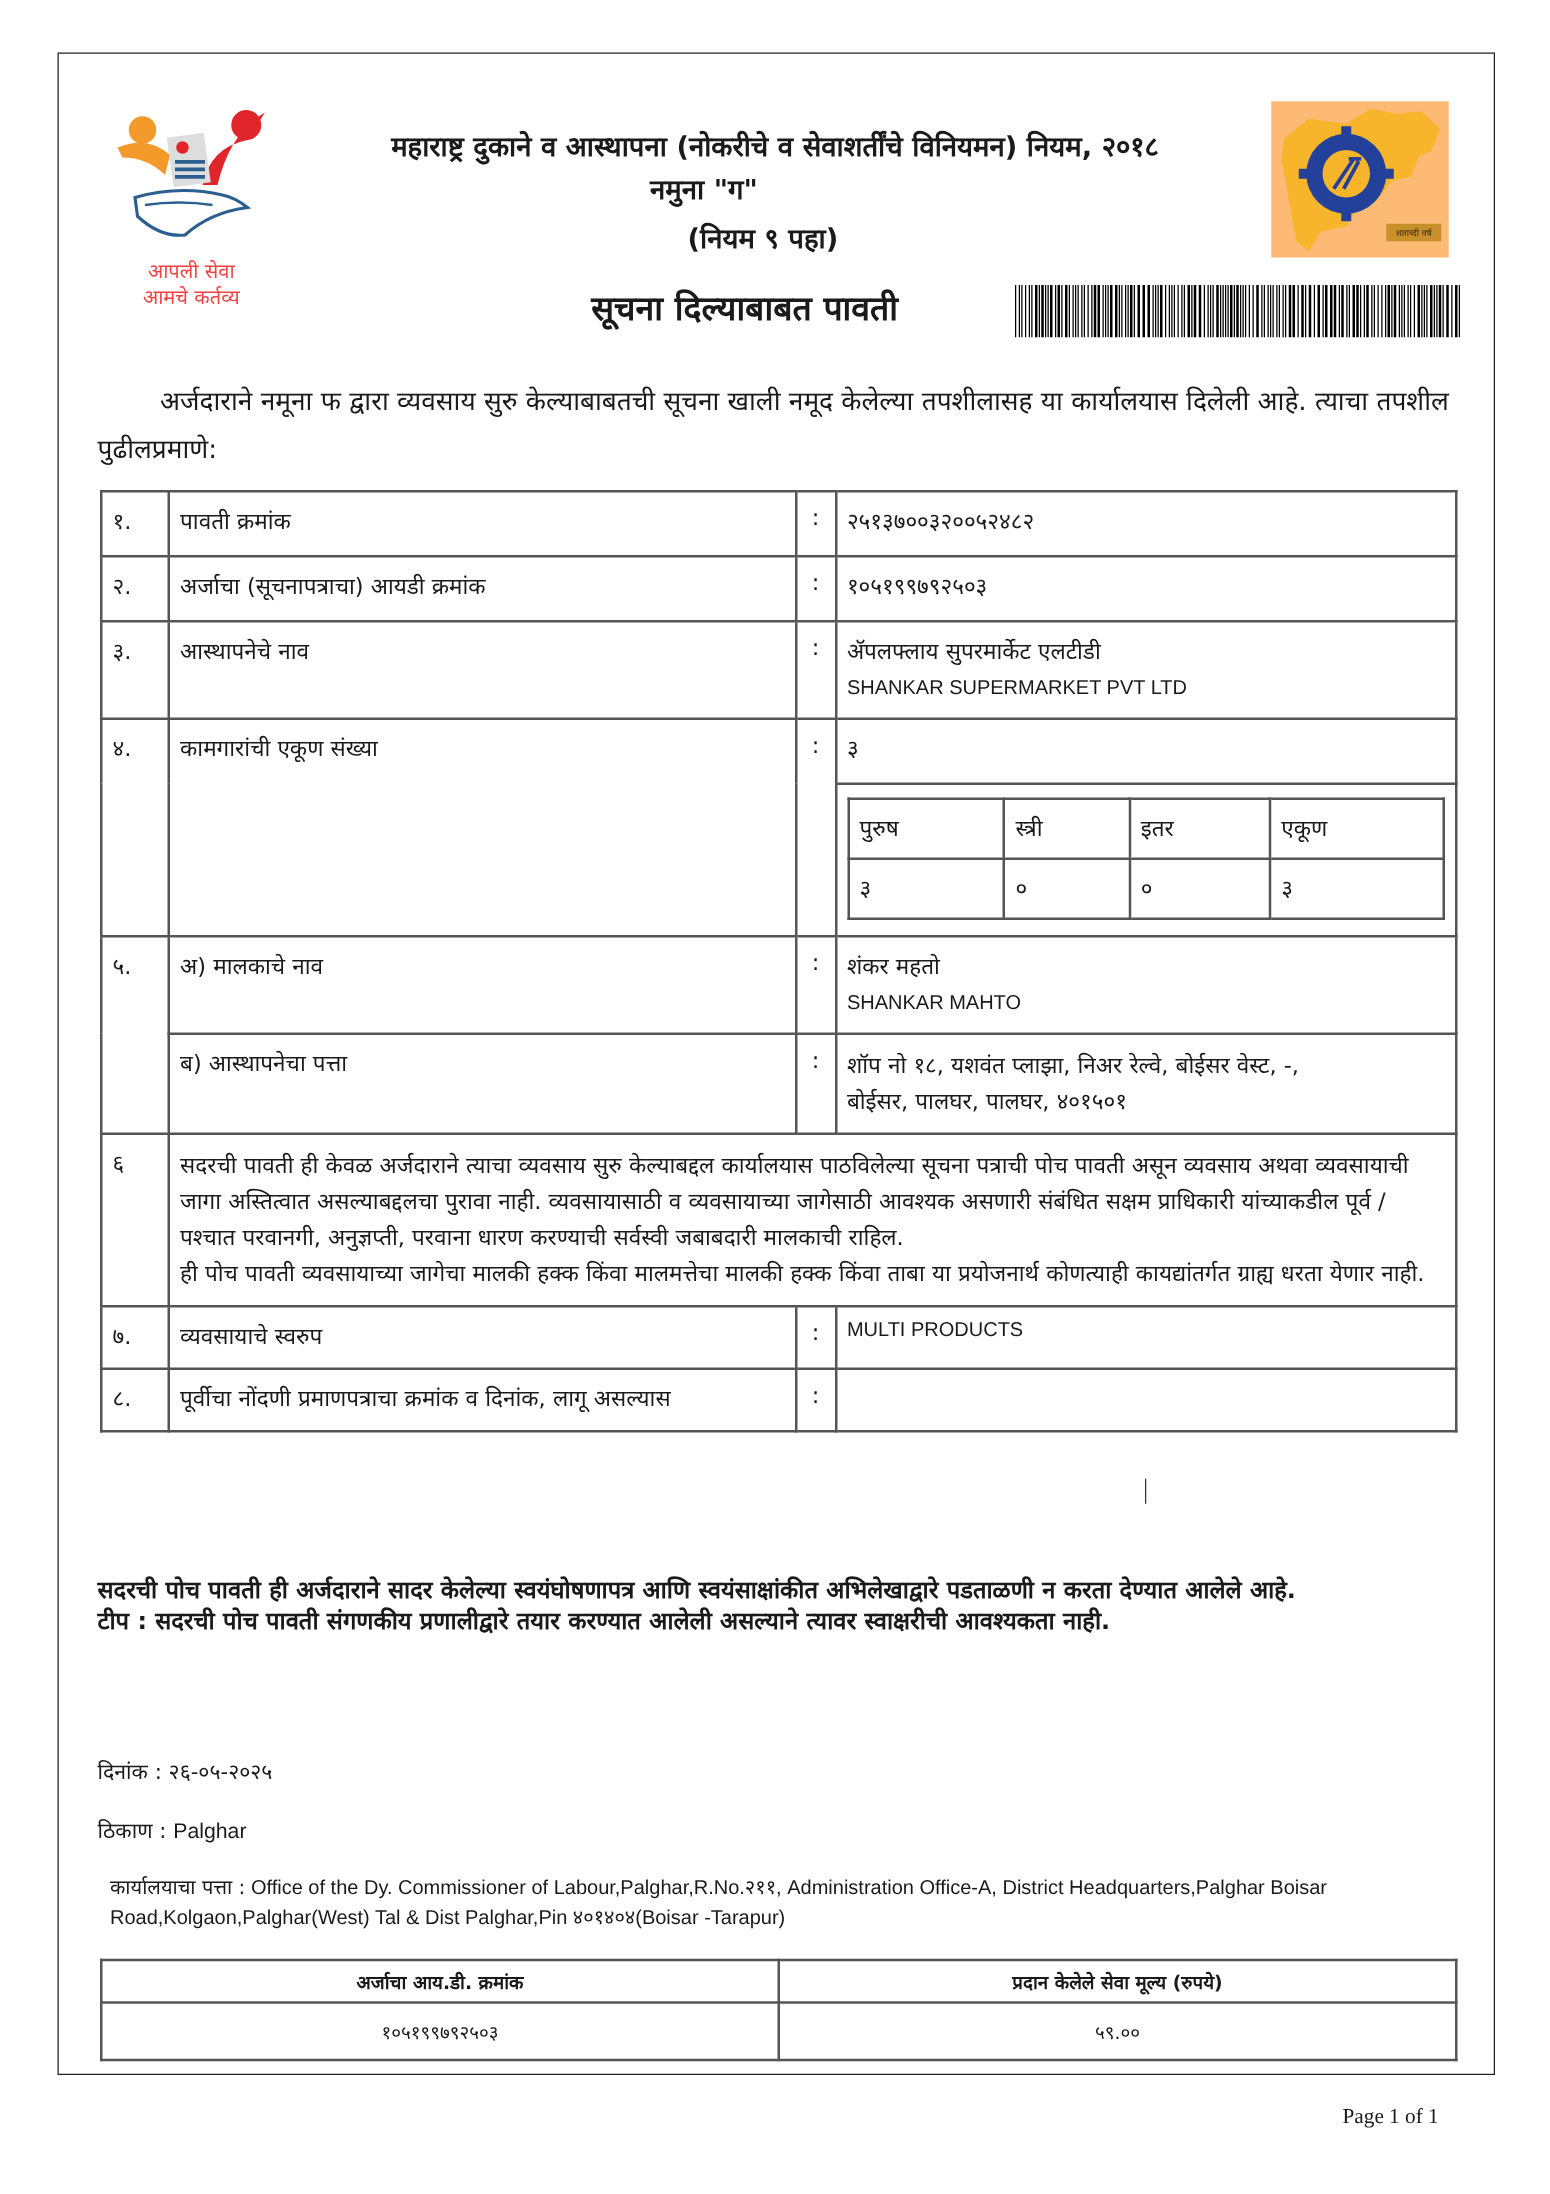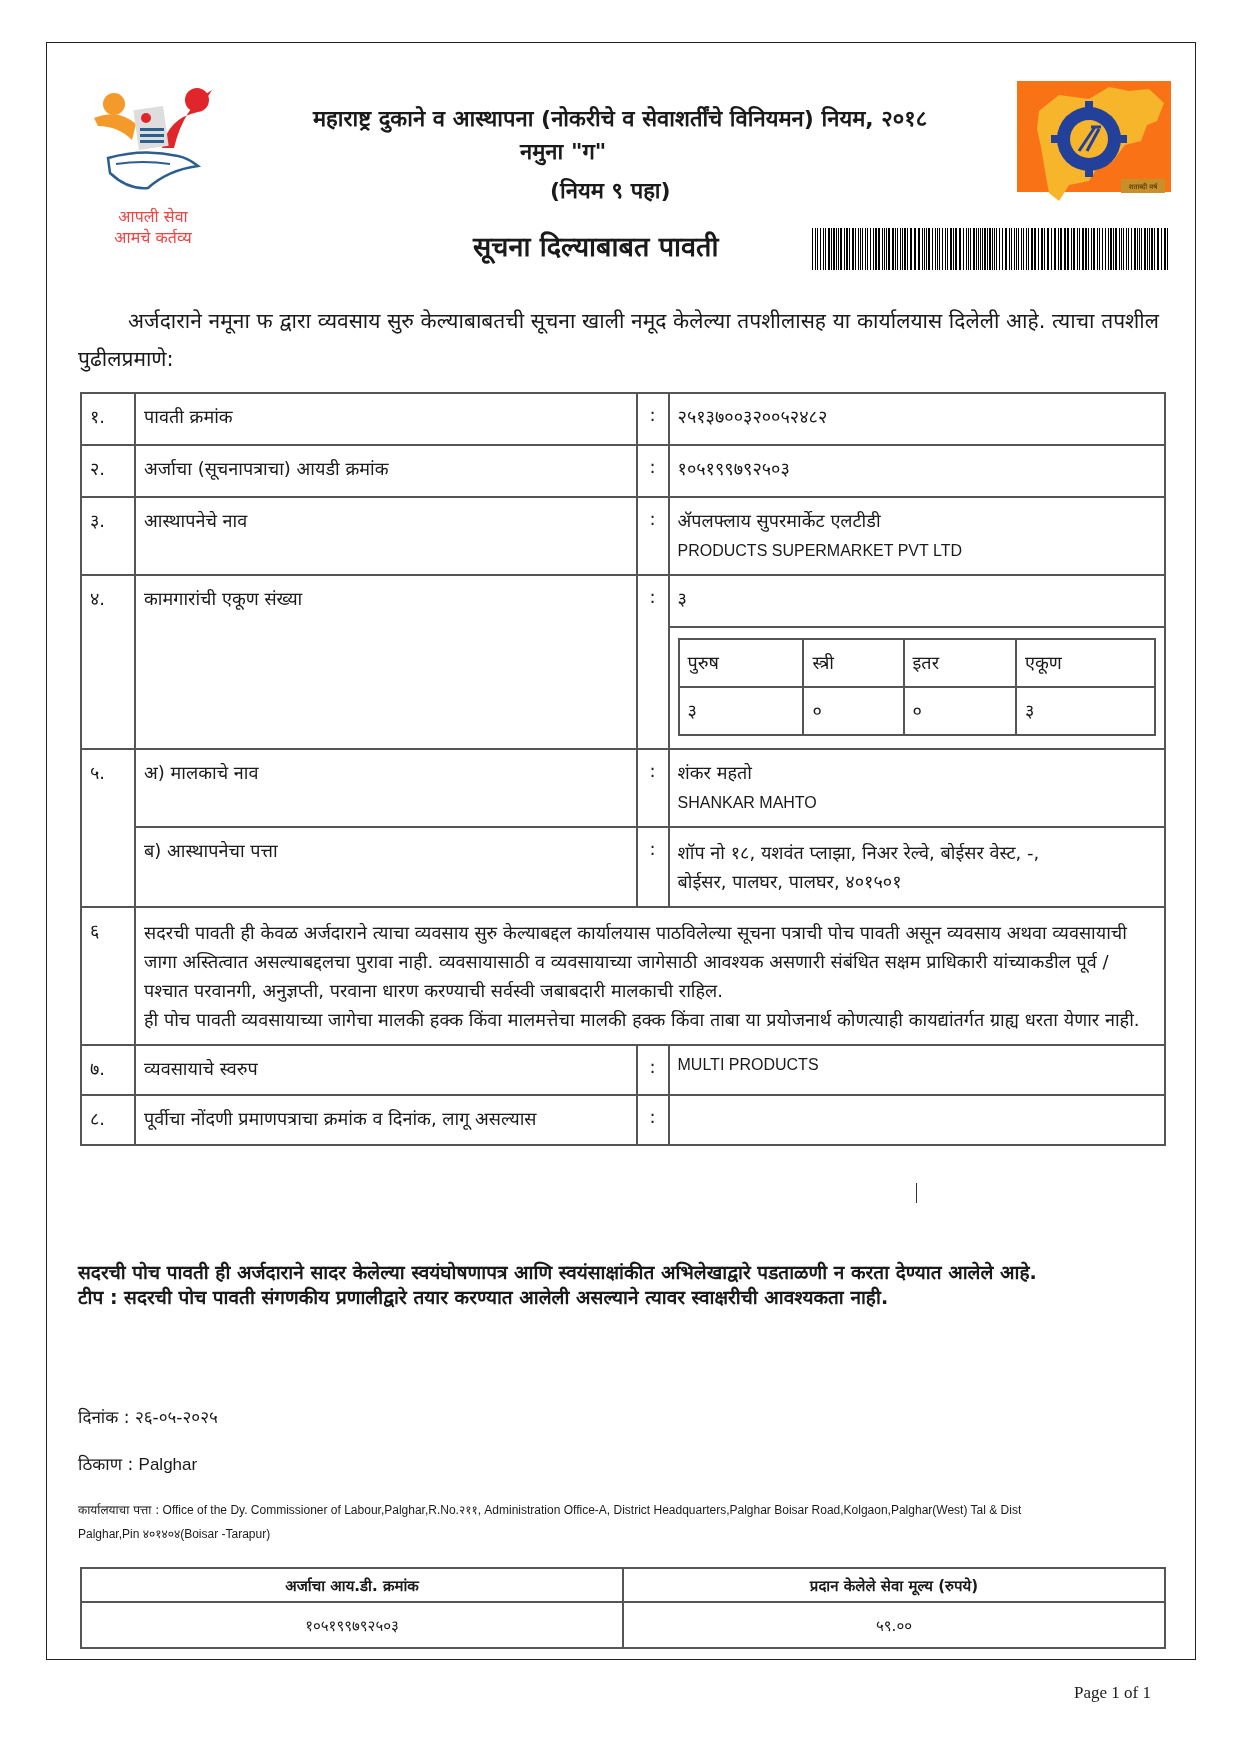--- a/index.html
+++ b/index.html
@@ -1,39 +1,39 @@
 <!DOCTYPE html>
 <html><head>
 <meta charset="utf-8">
 <style>
   html, body { margin: 0; padding: 0; background: #ffffff; }
   body { width: 1240px; height: 1755px; position: relative; font-family: "DejaVu Sans", sans-serif; color: #1a1a1a; overflow: hidden; }
   .page-frame { position: absolute; left: 46px; top: 42px; width: 1150px; height: 1618px; border: 1.5px solid #222; box-sizing: border-box; }
   .logo-left { position: absolute; left: 88px; top: 78px; width: 130px; height: 170px; }
-  .logo-right { position: absolute; left: 1017px; top: 81px; width: 142px; height: 111px; background: #f97316; padding-left: 12px; }
+  .logo-right { position: absolute; left: 1017px; top: 81px; width: 142px; height: 125px; background: #fdba74; }
   .header-title { position: absolute; left: 220px; top: 104px; width: 800px; text-align: center; font-size: 22px; font-weight: bold; line-height: 30px; }
   .header-line2 { position: absolute; left: 520px; top: 135px; font-size: 22px; font-weight: bold; }
   .header-line3 { position: absolute; left: 550px; top: 174px; font-size: 22px; font-weight: bold; }
   .doc-title { position: absolute; left: 473px; top: 227px; font-size: 27px; font-weight: bold; }
   .barcode { position: absolute; left: 812px; top: 228px; width: 358px; height: 42px; }
   .intro { position: absolute; left: 78px; top: 302px; width: 1090px; font-size: 21px; line-height: 38px; text-indent: 50px; }
   table.main { position: absolute; left: 80px; top: 392px; width: 1086px; border-collapse: collapse; font-size: 18px; }
   table.main td { border: 2px solid #555; vertical-align: top; padding: 10px 8px; }
   td.num { width: 36px; }
   td.lbl { width: 483px; }
   td.colon { width: 14px; text-align: center; padding-left: 2px; padding-right: 2px; }
   td.val { width: 470px; border-radius: 24px; }
   .eng { font-family: "Liberation Sans", sans-serif; font-size: 16px; margin-top: 10px; }
   .subtable { border-collapse: collapse; width: 478px; margin: 0; }
   .subtable td { border: 2px solid #555; padding: 12px 8px; height: 26px; }
   .note6 { font-size: 18px; line-height: 29px; }
   .tip { position: absolute; left: 78px; top: 1260px; width: 1100px; font-size: 19px; font-weight: bold; line-height: 25px; }
   .date-line { position: absolute; left: 78px; top: 1405px; font-size: 17px; }
   .place-line { position: absolute; left: 78px; top: 1452px; font-size: 17px; }
-  .office-line { position: absolute; left: 78px; top: 1498px; width: 1000px; font-size: 12px; line-height: 24px; font-family: "Liberation Sans", sans-serif; }
+  .office-line { position: absolute; left: 88px; top: 1498px; width: 1000px; font-size: 16px; line-height: 24px; font-family: "Liberation Sans", sans-serif; }
   table.fee { position: absolute; left: 80px; top: 1567px; width: 1086px; border-collapse: collapse; font-size: 15px; text-align: center; }
   table.fee td { border: 2px solid #555; padding: 6px; width: 50%; }
   table.fee tr.head td { font-weight: bold; }
   table.fee tr.row td { height: 24px; padding: 10px 6px; }
   .page-num { position: absolute; left: 1074px; top: 1683px; font-size: 17px; font-family: "Liberation Serif", serif; }
   .cursor-bar { position: absolute; left: 916px; top: 1183px; width: 1px; height: 20px; background: #333; }
 </style>
 </head>
 <body>
 
@@ -232,21 +232,21 @@
     <td class="lbl">अर्जाचा (सूचनापत्राचा) आयडी क्रमांक</td>
     <td class="colon">:</td>
     <td class="val" style="height:30px;">१०५१९९७९२५०३</td>
   </tr>
   <tr>
     <td class="num">३.</td>
     <td class="lbl">आस्थापनेचे नाव</td>
     <td class="colon">:</td>
     <td class="val" style="height:56px;">
       <div>ॲपलफ्लाय सुपरमार्केट एलटीडी</div>
-      <div class="eng">PRODUCTS SUPERMARKET PVT LTD</div>
+      <div class="eng">SHANKAR SUPERMARKET PVT LTD</div>
     </td>
   </tr>
   <tr>
     <td class="num" rowspan="2">४.</td>
     <td class="lbl" rowspan="2">कामगारांची एकूण संख्या</td>
     <td class="colon" rowspan="2">:</td>
     <td class="val" style="height:30px;">३</td>
   </tr>
   <tr>
     <td class="val" style="padding:10px 8px 12px 8px;">

